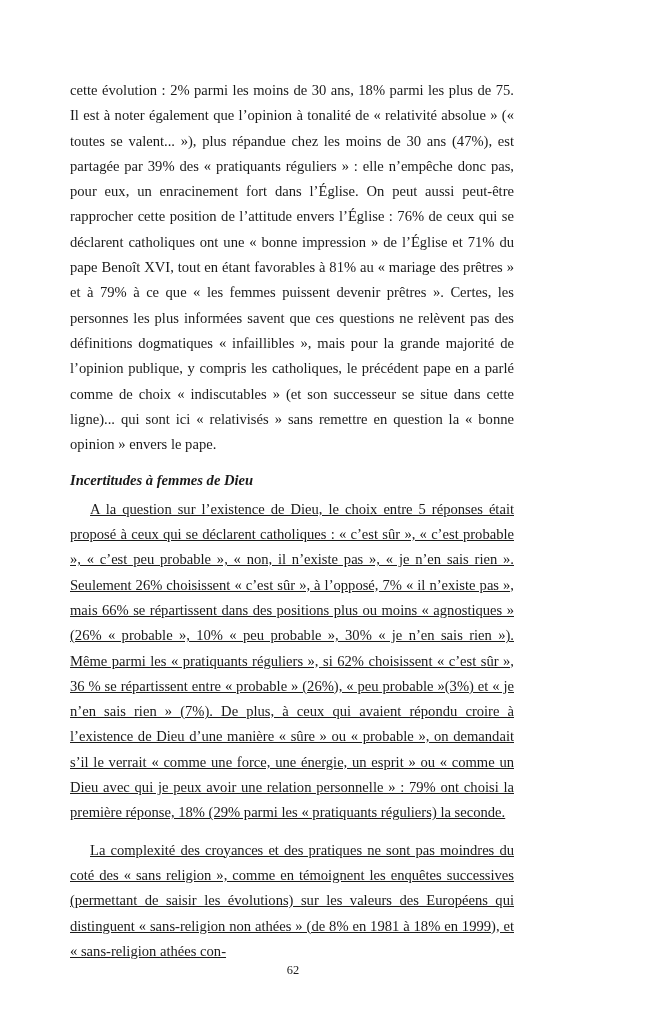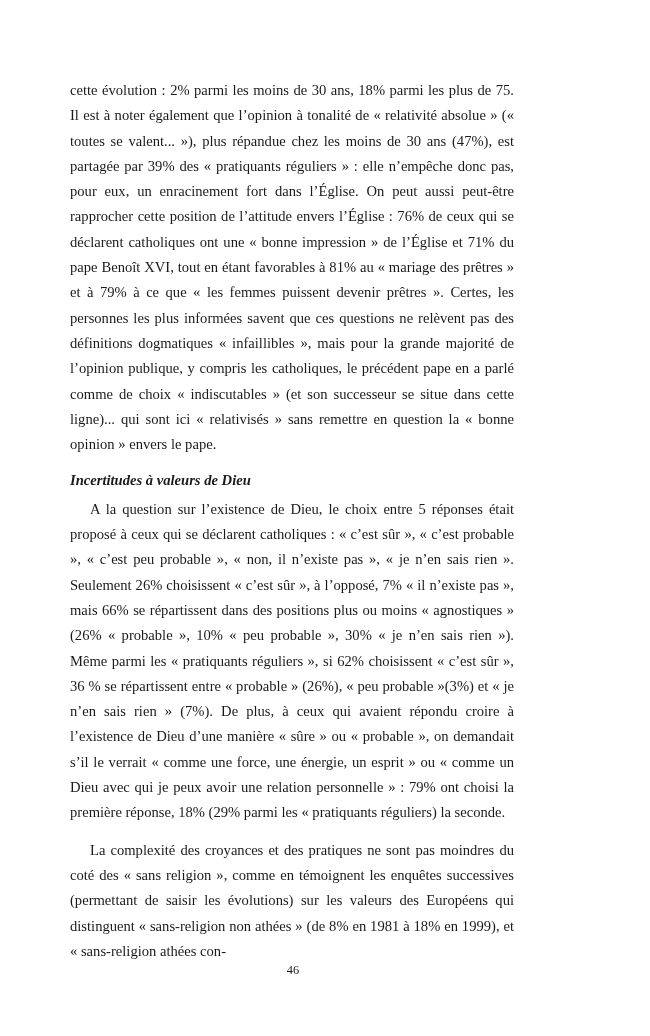--- a/index.html
+++ b/index.html
@@ -27,20 +27,21 @@
     text-align: justify;
     text-justify: inter-word;
     hyphens: manual;
   }
   .para {
     margin: 0;
     text-indent: 0;
   }
   .para.indent {
     text-indent: 20px;
+    text-decoration: underline;
   }
   .para + .para {
     margin-top: 12px;
   }
   .subhead {
     font-style: italic;
     font-weight: bold;
     font-size: 14.6px;
     line-height: 25.3px;
     margin: 11px 0 3px 0;
@@ -59,23 +60,23 @@
 </style>
 </head>
 <body>
 
 <div class="page">
 
   <div class="body-text">
 
     <p class="para">cette évolution : 2% parmi les moins de 30 ans, 18% parmi les plus de 75. Il est à noter également que l’opinion à tonalité de « relativité absolue » (« toutes se valent... »), plus répandue chez les moins de 30 ans (47%), est partagée par 39% des « pratiquants réguliers » : elle n’empêche donc pas, pour eux, un enracinement fort dans l’Église. On peut aussi peut-être rapprocher cette position de l’attitude envers l’Église : 76% de ceux qui se déclarent catholiques ont une « bonne impression » de l’Église et 71% du pape Benoît XVI, tout en étant favorables à 81% au « mariage des prêtres » et à 79% à ce que « les femmes puissent devenir prêtres ». Certes, les personnes les plus informées savent que ces questions ne relèvent pas des définitions dogmatiques « infaillibles », mais pour la grande majorité de l’opinion publique, y compris les catholiques, le précédent pape en a parlé comme de choix « indiscutables » (et son successeur se situe dans cette ligne)... qui sont ici « relativisés » sans remettre en question la « bonne opinion » envers le pape.</p>
 
-    <h2 class="subhead">Incertitudes à valeurs de Dieu</h2>
+    <h2 class="subhead">Incertitudes à femmes de Dieu</h2>
 
     <p class="para indent">A la question sur l’existence de Dieu, le choix entre 5 réponses était proposé à ceux qui se déclarent catholiques : « c’est sûr », « c’est probable », « c’est peu probable », « non, il n’existe pas », « je n’en sais rien ». Seulement 26% choisissent « c’est sûr », à l’opposé, 7% « il n’existe pas », mais 66% se répartissent dans des positions plus ou moins « agnostiques » (26% « probable », 10% « peu probable », 30% « je n’en sais rien »). Même parmi les « pratiquants réguliers », si 62% choisissent « c’est sûr », 36 % se répartissent entre « probable » (26%), « peu probable »(3%) et « je n’en sais rien » (7%). De plus, à ceux qui avaient répondu croire à l’existence de Dieu d’une manière « sûre » ou « probable », on demandait s’il le verrait « comme une force, une énergie, un esprit » ou « comme un Dieu avec qui je peux avoir une relation personnelle » : 79% ont choisi la première réponse, 18% (29% parmi les « pratiquants réguliers) la seconde.</p>
 
     <p class="para indent">La complexité des croyances et des pratiques ne sont pas moindres du coté des « sans religion », comme en témoignent les enquêtes successives (permettant de saisir les évolutions) sur les valeurs des Européens qui distinguent « sans-religion non athées » (de 8% en 1981 à 18% en 1999), et « sans-religion athées con-</p>
 
   </div>
 
-  <div class="folio">46</div>
+  <div class="folio">62</div>
 
 </div>
 
 </body></html>

